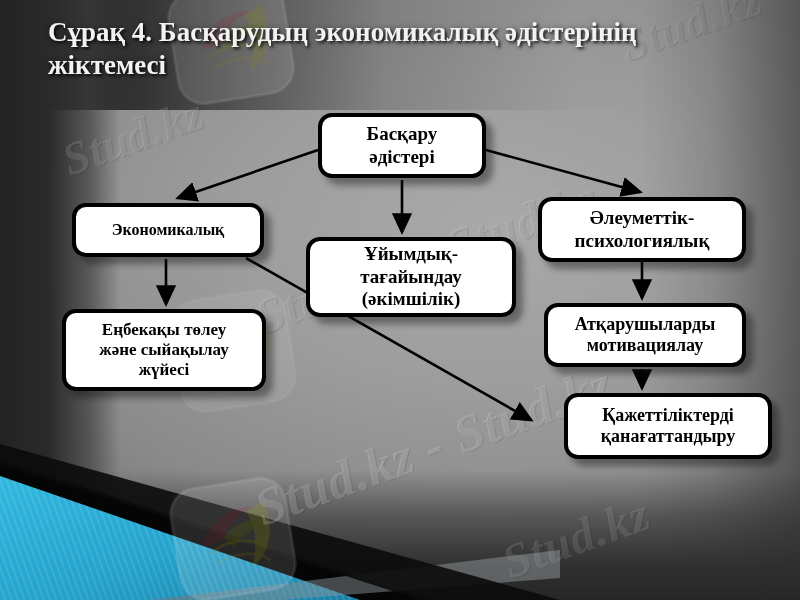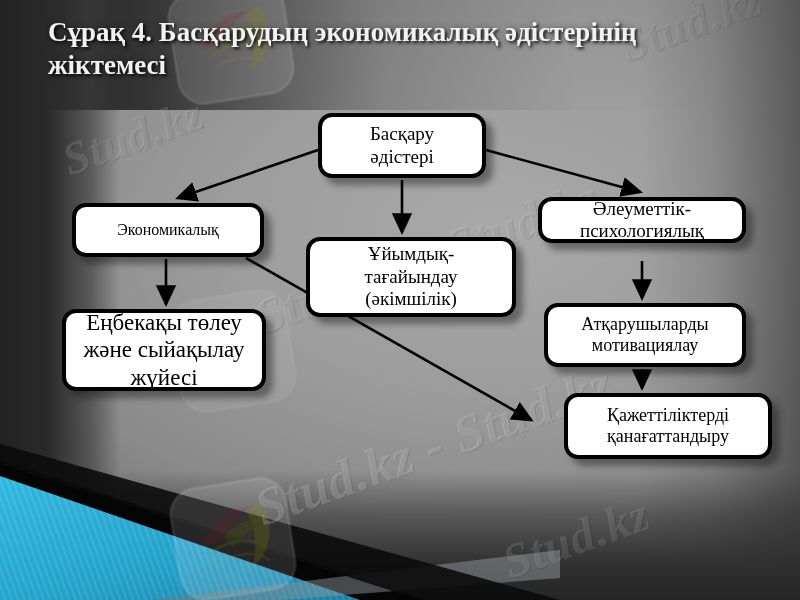--- a/index.html
+++ b/index.html
@@ -74,30 +74,30 @@
 
   
   .node{
     position:absolute;
     background:#ffffff;
     border:4px solid #000000;
     border-radius:14px;
     box-shadow:7px 7px 6px rgba(20,20,20,.42);
     display:flex;align-items:center;justify-content:center;text-align:center;
     font-family:"Liberation Serif", serif;
-    font-weight:normal;color:#000;
+    font-weight:bold;color:#000;
     box-sizing:border-box;
     line-height:1.18;
     padding:2px 6px;
   }
   #n-root   {left:318px; top:113px; width:168px; height:65px; font-size:19px;}
   #n-econ   {left:72px;  top:203px; width:192px; height:54px; font-size:16px;}
   #n-org    {left:306px; top:237px; width:210px; height:80px; font-size:19px;}
-  #n-socio  {left:538px; top:197px; width:208px; height:46px; font-size:19px;}
-  #n-wage   {left:62px;  top:309px; width:204px; height:82px; font-size:23px;}
+  #n-socio  {left:538px; top:197px; width:208px; height:65px; font-size:19px;}
+  #n-wage   {left:62px;  top:309px; width:204px; height:82px; font-size:17px;}
   #n-motiv  {left:544px; top:303px; width:202px; height:64px; font-size:18px;}
   #n-needs  {left:536px; top:393px; width:208px; height:66px; font-size:18px;margin-left:28px;}
 </style>
 </head>
 <body>
 
 <div id="stage">
 
   <div class="bg-base"></div>
   <div class="bg-top-dark"></div>

